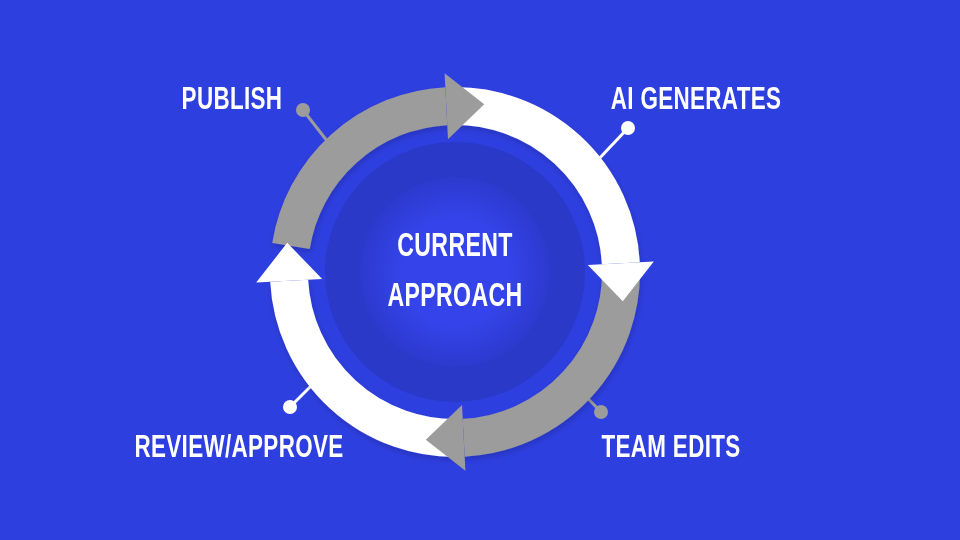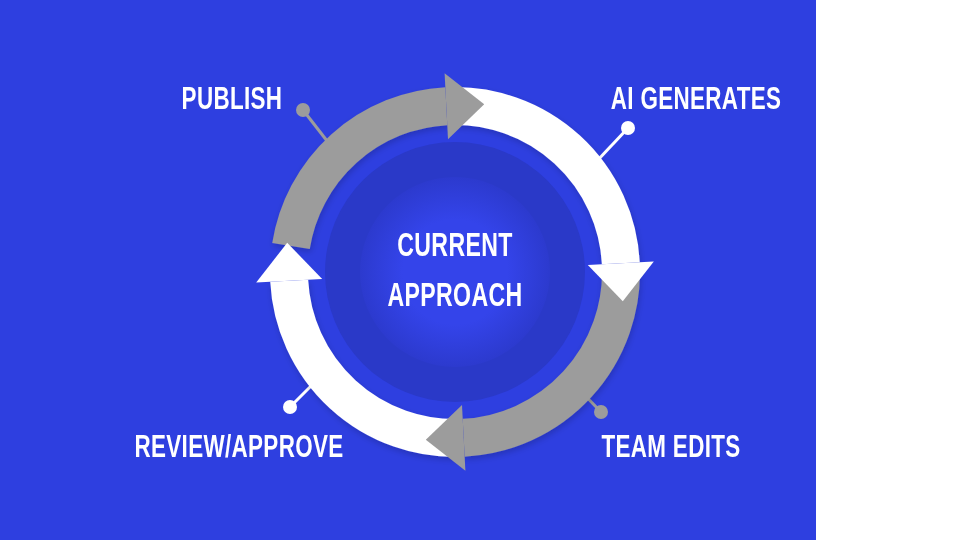--- a/index.html
+++ b/index.html
@@ -1,18 +1,18 @@
 <!DOCTYPE html>
 <html><head>
 <meta charset="utf-8">
 <style>
   html,body{margin:0;padding:0;}
   .slide{
     position:relative;
-    width:816px;height:540px;
+    width:960px;height:540px;
     background:var(--background,#2e3fe0);
     overflow:hidden;
     font-family:"Liberation Sans",sans-serif;
   }
   .diagram-svg{position:absolute;left:0;top:0;}
   .step-label{
     position:absolute;
     width:250px;
     text-align:center;
     color:var(--text,#fff);

